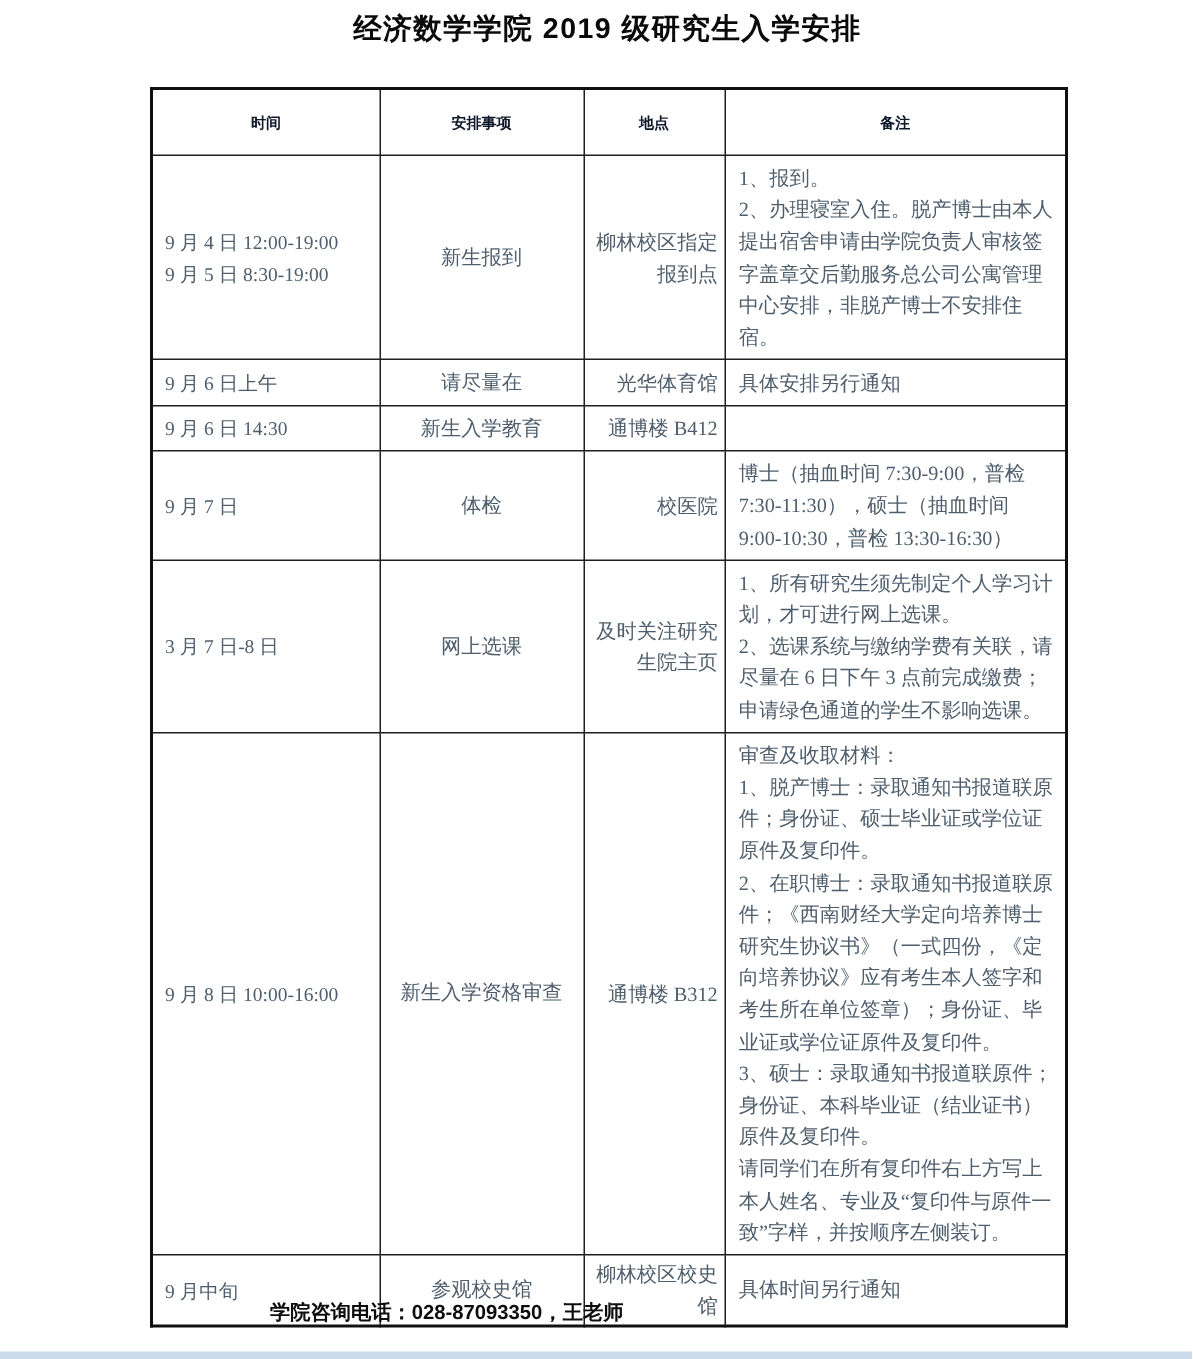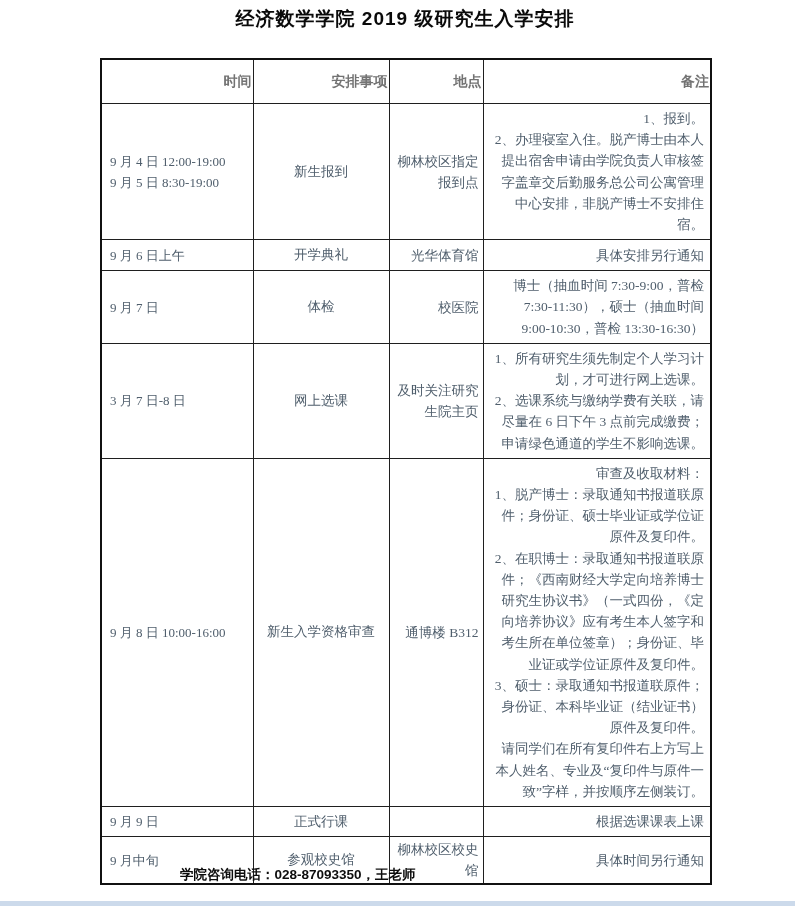--- a/index.html
+++ b/index.html
@@ -26,34 +26,34 @@
     font-size:13.5px;
   }
   table.schedule td,table.schedule th{
     border:1px solid #1f1f1f;
     vertical-align:middle;
     overflow:hidden;
   }
   table.schedule{border:2px solid #111;}
   table.schedule th{
     font-family:"Liberation Sans","DejaVu Sans",sans-serif;
-    font-weight:bold;color:#737373;font-size:14px;
-    text-align:right;height:41px;
+    font-weight:bold;color:#0f172a;font-size:10px;
+    text-align:center;height:41px;
   }
   td.time{
     text-align:left;padding:2px 2px 2px 8px;
     white-space:pre-line;line-height:21px;font-size:13px;
   }
   td.event{text-align:center;padding:2px 4px;line-height:20px;margin-left:32px;}
   td.place{text-align:right;padding:2px 4px 2px 6px;line-height:21px;}
   td.note{
-    text-align:right;padding:4px 6px 4px 9px;
+    text-align:left;padding:4px 6px 4px 9px;
     white-space:pre-line;line-height:21.2px;
   }
-  td.note.center{text-align:right;white-space:normal;margin-left:14px;}
+  td.note.center{text-align:left;white-space:normal;margin-left:14px;}
   tr.h-r1{height:108px;}
   tr.h-r2{height:31px;padding-left:36px;}
   tr.h-r3{height:30px;}
   tr.h-r4{height:65px;}
   tr.h-r5{height:101px;}
   tr.h-r6{height:311px;}
   tr.h-r7{height:30px;}
   tr.h-r8{height:45px;}
   .footer{
     position:absolute;left:118px;top:864px;width:600px;
@@ -91,23 +91,29 @@
     <tr class="h-r1">
       <td class="time">9 月 4 日 12:00-19:00
 9 月 5 日 8:30-19:00</td>
       <td class="event">新生报到</td>
       <td class="place">柳林校区指定报到点</td>
       <td class="note">1、报到。
 2、办理寝室入住。脱产博士由本人提出宿舍申请由学院负责人审核签字盖章交后勤服务总公司公寓管理中心安排，非脱产博士不安排住宿。</td>
     </tr>
     <tr class="h-r2">
       <td class="time">9 月 6 日上午</td>
-      <td class="event">开学典礼</td>
+      <td class="event">请尽量在</td>
       <td class="place">光华体育馆</td>
       <td class="note center">具体安排另行通知</td>
+    </tr>
+    <tr class="h-r3">
+      <td class="time">9 月 6 日 14:30</td>
+      <td class="event">新生入学教育</td>
+      <td class="place">通博楼 B412</td>
+      <td class="note center"></td>
     </tr>
     <tr class="h-r4">
       <td class="time">9 月 7 日</td>
       <td class="event">体检</td>
       <td class="place">校医院</td>
       <td class="note">博士（抽血时间 7:30-9:00，普检 7:30-11:30），硕士（抽血时间 9:00-10:30，普检 13:30-16:30）</td>
     </tr>
     <tr class="h-r5">
       <td class="time">3 月 7 日-8 日</td>
       <td class="event">网上选课</td>
@@ -118,26 +124,20 @@
     <tr class="h-r6">
       <td class="time">9 月 8 日 10:00-16:00</td>
       <td class="event">新生入学资格审查</td>
       <td class="place">通博楼 B312</td>
       <td class="note">审查及收取材料：
 1、脱产博士：录取通知书报道联原件；身份证、硕士毕业证或学位证原件及复印件。
 2、在职博士：录取通知书报道联原件；《西南财经大学定向培养博士研究生协议书》（一式四份，《定向培养协议》应有考生本人签字和考生所在单位签章）；身份证、毕业证或学位证原件及复印件。
 3、硕士：录取通知书报道联原件；身份证、本科毕业证（结业证书）原件及复印件。
 请同学们在所有复印件右上方写上本人姓名、专业及“复印件与原件一致”字样，并按顺序左侧装订。</td>
     </tr>
-    <tr class="h-r7">
-      <td class="time">9 月 9 日</td>
-      <td class="event">正式行课</td>
-      <td class="place"></td>
-      <td class="note center">根据选课课表上课</td>
-    </tr>
     <tr class="h-r8">
       <td class="time">9 月中旬</td>
       <td class="event">参观校史馆</td>
       <td class="place">柳林校区校史馆</td>
       <td class="note center">具体时间另行通知</td>
     </tr>
 
   </tbody>
     </table>
 

